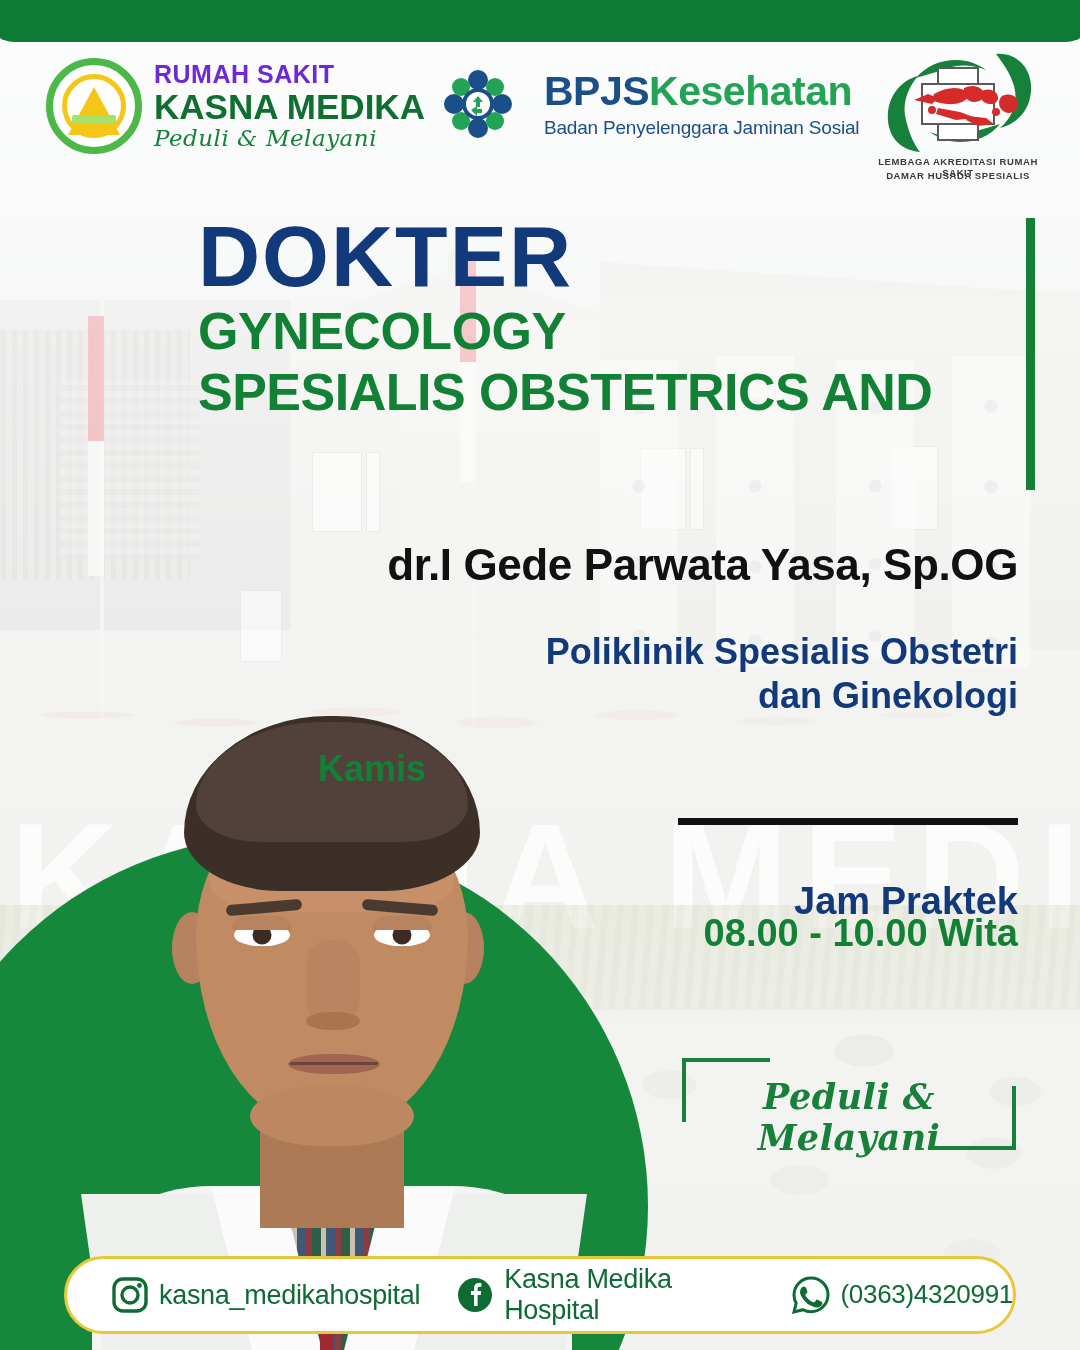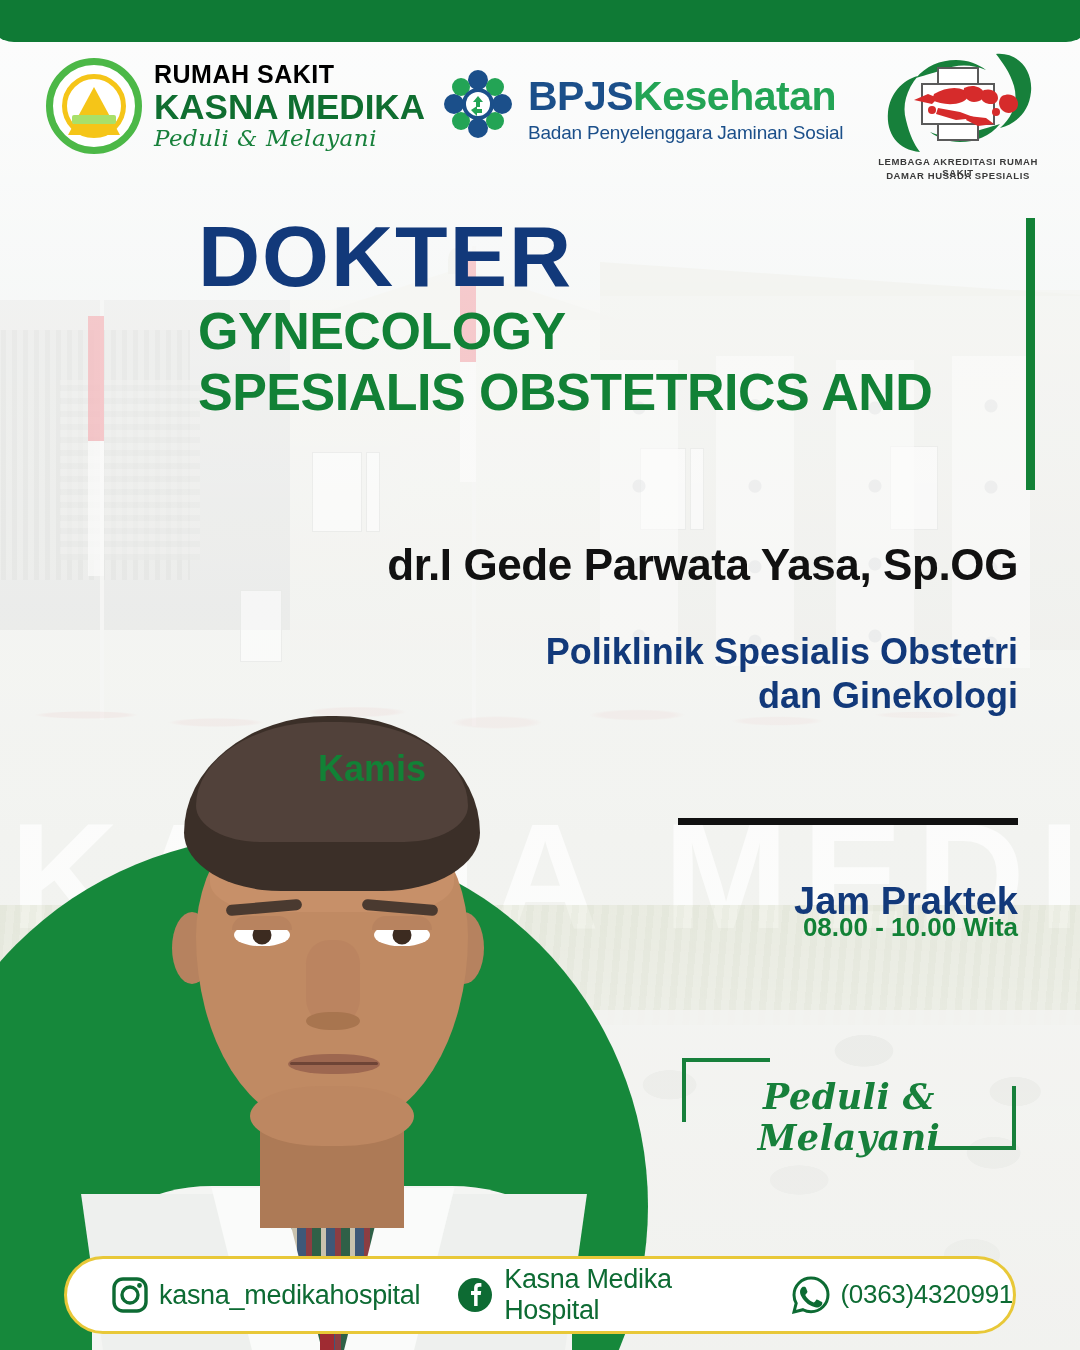--- a/index.html
+++ b/index.html
@@ -182,28 +182,28 @@
     width:0;height:0;
     border-left:26px solid transparent;
     border-right:26px solid transparent;
     border-bottom:48px solid #f5c518;
   }
   .kasna-a-bar{
     position:absolute;left:50%;top:50px;transform:translateX(-50%);
     width:44px;height:9px;background:#a8e06a;border-radius:2px;
   }
   .kasna-txt{display:flex;flex-direction:column;line-height:1;}
-  .kasna-l1{font-size:25px;font-weight:bold;color:#000000;letter-spacing:.5px;}
+  .kasna-l1{font-size:25px;font-weight:bold;color:#6d28d9;letter-spacing:.5px;}
   .kasna-l2{font-size:35px;font-weight:bold;color:#0f6e30;letter-spacing:0px;margin-top:2px;}
   .kasna-l3{
     font-size:23px;color:#17803b;font-style:italic;
     font-family:"DejaVu Serif", serif;margin-top:3px;letter-spacing:.5px;
   }
 
-  .logo-bpjs{position:absolute;left:440px;top:18px;display:flex;align-items:flex-end;gap:12px;}
+  .logo-bpjs{position:absolute;left:440px;top:18px;display:flex;align-items:center;gap:28px;}
   .bpjs-mark{position:relative;width:76px;height:76px;}
   .bpjs-txt{display:flex;flex-direction:column;line-height:1.02;}
   .bpjs-l1{font-size:41px;font-weight:bold;letter-spacing:-.5px;}
   .bpjs-b{color:#1b4f8a;}
   .bpjs-k{color:#23a455;}
   .bpjs-l2{font-size:19px;color:#1b4f8a;margin-top:5px;letter-spacing:-.2px;}
 
   .logo-lars{position:absolute;left:868px;top:-2px;width:180px;height:160px;}
   .lars-txt1,.lars-txt2{
     position:absolute;width:180px;text-align:center;
@@ -243,21 +243,21 @@
   .divider{
     position:absolute;right:62px;top:818px;width:340px;height:7px;
     background:#111111;z-index:9;
   }
   .jam-label{
     position:absolute;right:62px;top:880px;width:700px;text-align:right;z-index:9;
     font-size:38px;font-weight:bold;color:#12397a;
   }
   .jam-value{
     position:absolute;right:62px;top:912px;width:700px;text-align:right;z-index:9;
-    font-size:26px;font-weight:bold;color:#128136;
+    font-size:38px;font-weight:bold;color:#128136;
   }
 
   
   .tagbox{
     position:absolute;left:682px;top:1058px;width:334px;height:92px;z-index:9;
   }
   .br-tl{
     position:absolute;left:0;top:0;width:84px;height:60px;
     border-left:4px solid #17803b;border-top:4px solid #17803b;
   }

